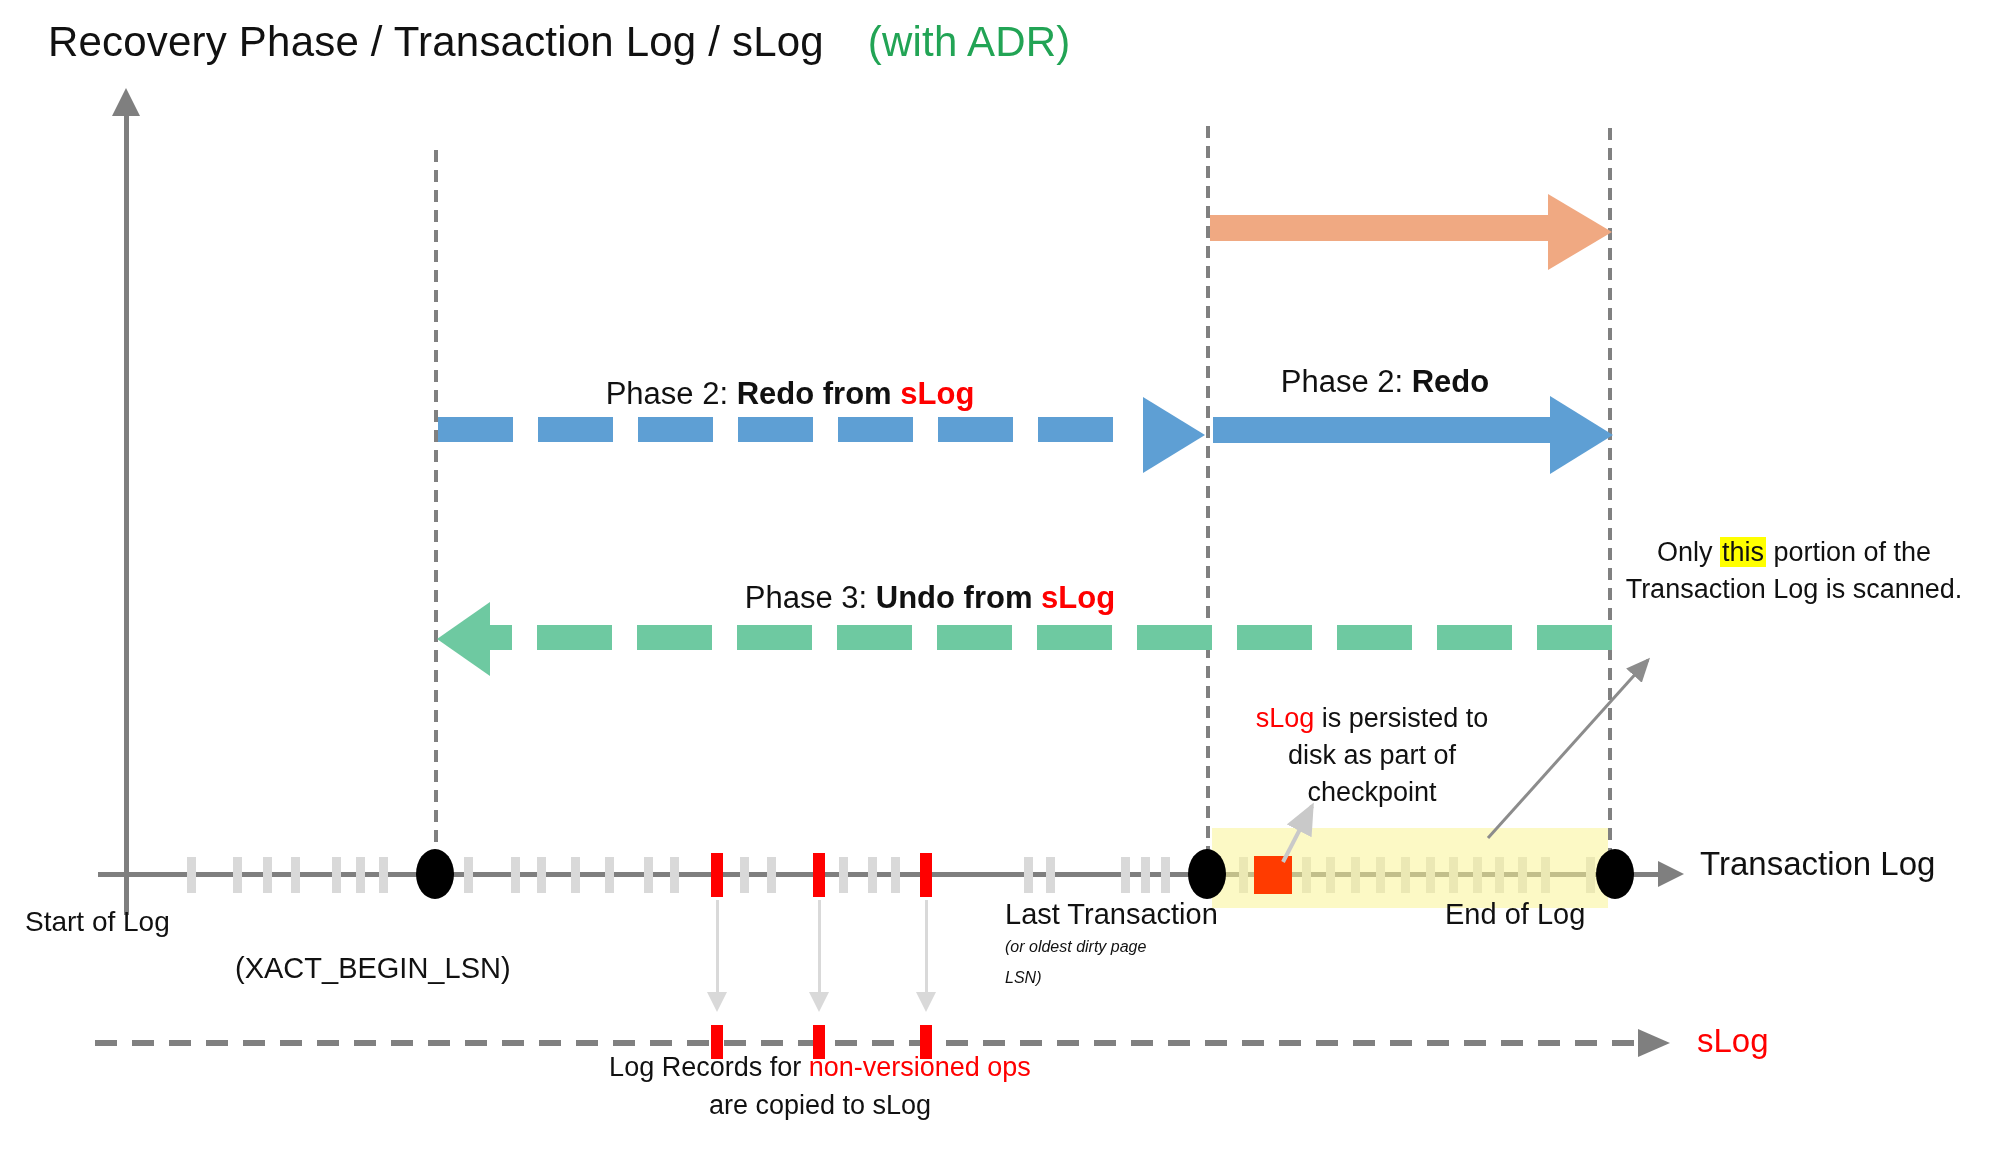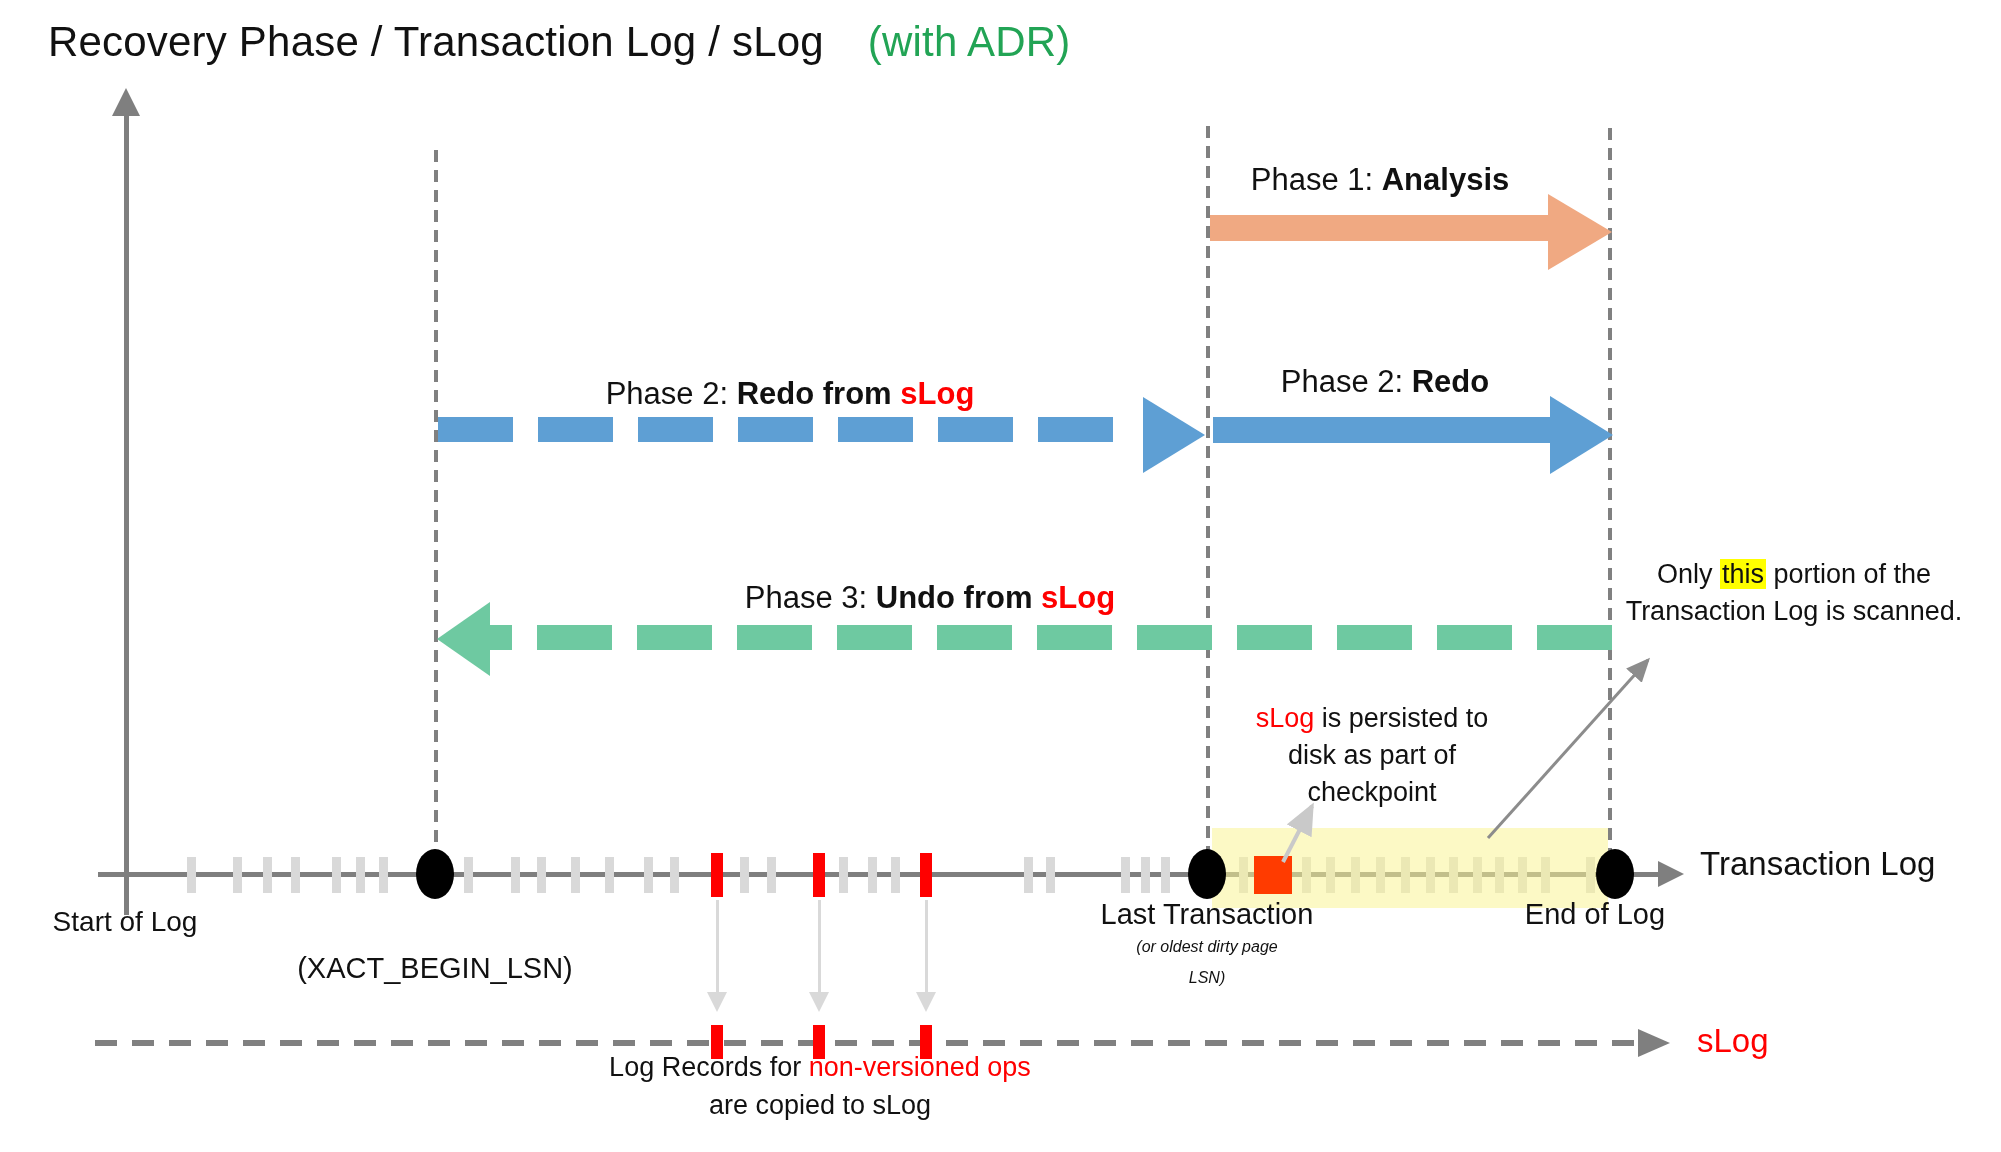--- a/index.html
+++ b/index.html
@@ -43,26 +43,26 @@
   
   .plabel{font-size:31px;text-align:center;white-space:nowrap;z-index:6;}
   .plabel b{font-weight:bold;}
   .plabel .red,#persist-note .red,#copy-note .red,#slog-label{color:var(--accent-red,#FF0000);}
   #p1-label{left:1180px;top:162px;width:400px;}
   #p2d-label{left:540px;top:376px;width:500px;}
   #p2-label{left:1185px;top:364px;width:400px;}
   #p3-label{left:680px;top:580px;width:500px;}
   
   .note{font-size:27px;line-height:37px;text-align:center;z-index:6;}
-  #scan-note{left:1588px;top:556px;width:412px;}
+  #scan-note{left:1588px;top:534px;width:412px;}
   #scan-note .hl{background:var(--highlight-yellow,#FFFF00);padding:0 2px;}
   #persist-note{left:1172px;top:700px;width:400px;}
   #copy-note{left:570px;top:1048px;width:500px;line-height:38px;}
   
-  .axlabel{font-size:29px;text-align:center;z-index:6;}
+  .axlabel{font-size:29px;text-align:left;z-index:6;}
   #start-label{left:25px;top:906px;width:200px;font-size:28px;}
   #oldest-label{left:235px;top:910px;width:400px;line-height:39px;}
   #checkpoint-label{left:1005px;top:898px;width:404px;}
   #checkpoint-label .sub{font-size:16px;font-style:italic;line-height:31px;display:block;}
   #endlog-label{left:1445px;top:898px;width:300px;}
   #translog-label{left:1700px;top:845px;font-size:33px;white-space:nowrap;text-align:left;}
   
   #slog-line{left:95px;top:1040px;width:1545px;height:6px;background:repeating-linear-gradient(90deg,#808080 0 22px,transparent 22px 37px);z-index:1;}
   #slog-head{left:1638px;top:1029px;width:0;height:0;border-top:14px solid transparent;border-bottom:14px solid transparent;border-left:32px solid var(--axis-gray,#7F7F7F);z-index:1;}
   #slog-label{left:1697px;top:1022px;font-size:33px;white-space:nowrap;z-index:6;}
@@ -87,21 +87,20 @@
   <div class="abs v-dash" id="vd-oldest"></div>
   <div class="abs v-dash" id="vd-checkpoint"></div>
   <div class="abs v-dash" id="vd-end"></div>
 
   <div class="abs" id="scan-band"></div>
 
   <div class="abs" id="cp-square"></div>
 
   <div class="abs shaft" id="p1-shaft"></div>
   <div class="abs" id="p1-head"></div>
-  <div class="abs plabel" id="p1-label"><span>Phase 1: </span><b>Analysis</b></div>
 
   <div class="abs shaft" id="p2d-shaft"></div>
   <div class="abs" id="p2d-head"></div>
   <div class="abs plabel" id="p2d-label"><span>Phase 2: </span><b>Redo from </b><b class="red">sLog</b></div>
 
   <div class="abs shaft" id="p2-shaft"></div>
   <div class="abs" id="p2-head"></div>
   <div class="abs plabel" id="p2-label"><span>Phase 2: </span><b>Redo</b></div>
 
   <div class="abs" id="p3-head"></div>

